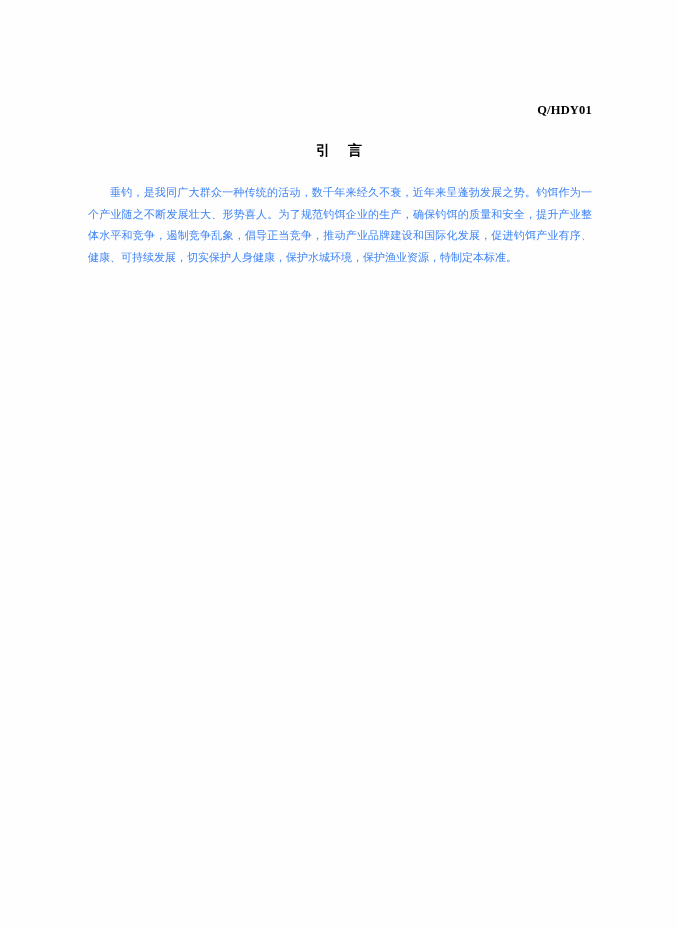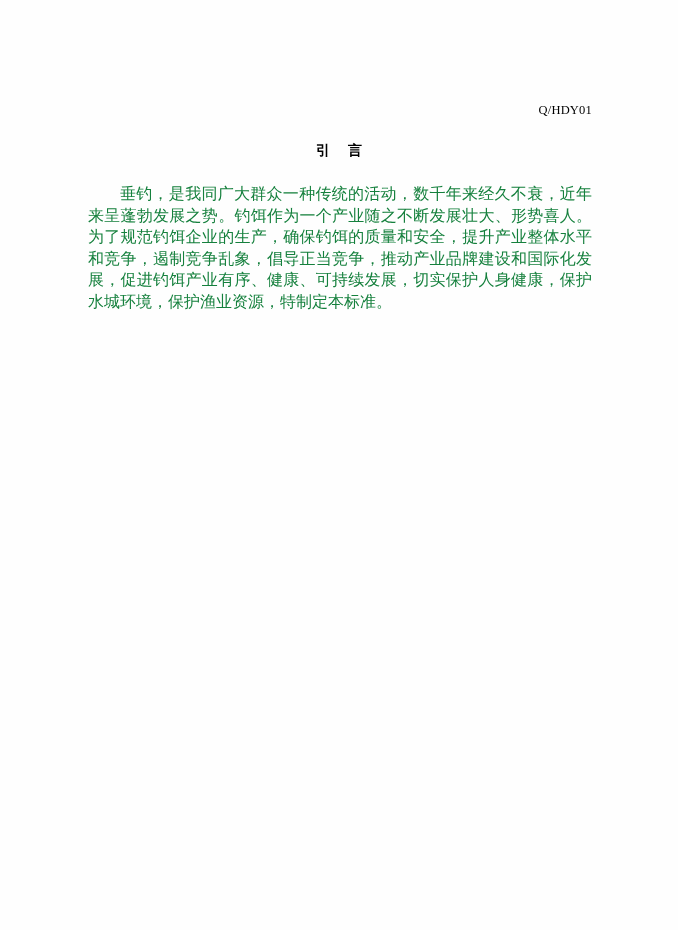--- a/index.html
+++ b/index.html
@@ -26,21 +26,21 @@
     left: 88px;
     top: 0;
     width: 504px;
     height: 930px;
   }
   .header-code {
     position: absolute;
     top: 103px;
     right: 0;
     font-family: "Liberation Serif", serif;
-    font-weight: normal;
+    font-weight: bold;
     font-size: 12.5px;
     letter-spacing: 0.2px;
     color: #000;
     text-align: right;
     white-space: nowrap;
   }
   .doc-title {
     position: absolute;
     top: 142px;
     left: 0;
@@ -50,24 +50,24 @@
     font-weight: bold;
     font-size: 14px;
     letter-spacing: 2px;
     color: #000;
   }
   .body-text {
     position: absolute;
     top: 183px;
     left: 0;
     width: 504px;
-    font-family: Liberation Sans, sans-serif;
-    font-size: 16px;
+    font-family: Liberation Mono, monospace;
+    font-size: 11px;
     line-height: 21.5px;
-    color: #15803d;
+    color: #3b82f6;
     text-align: justify;
     text-justify: inter-ideograph;
     text-indent: 2em;
     word-break: break-all;
   }
 </style>
 </head>
 <body>
 
 <div class="page">

